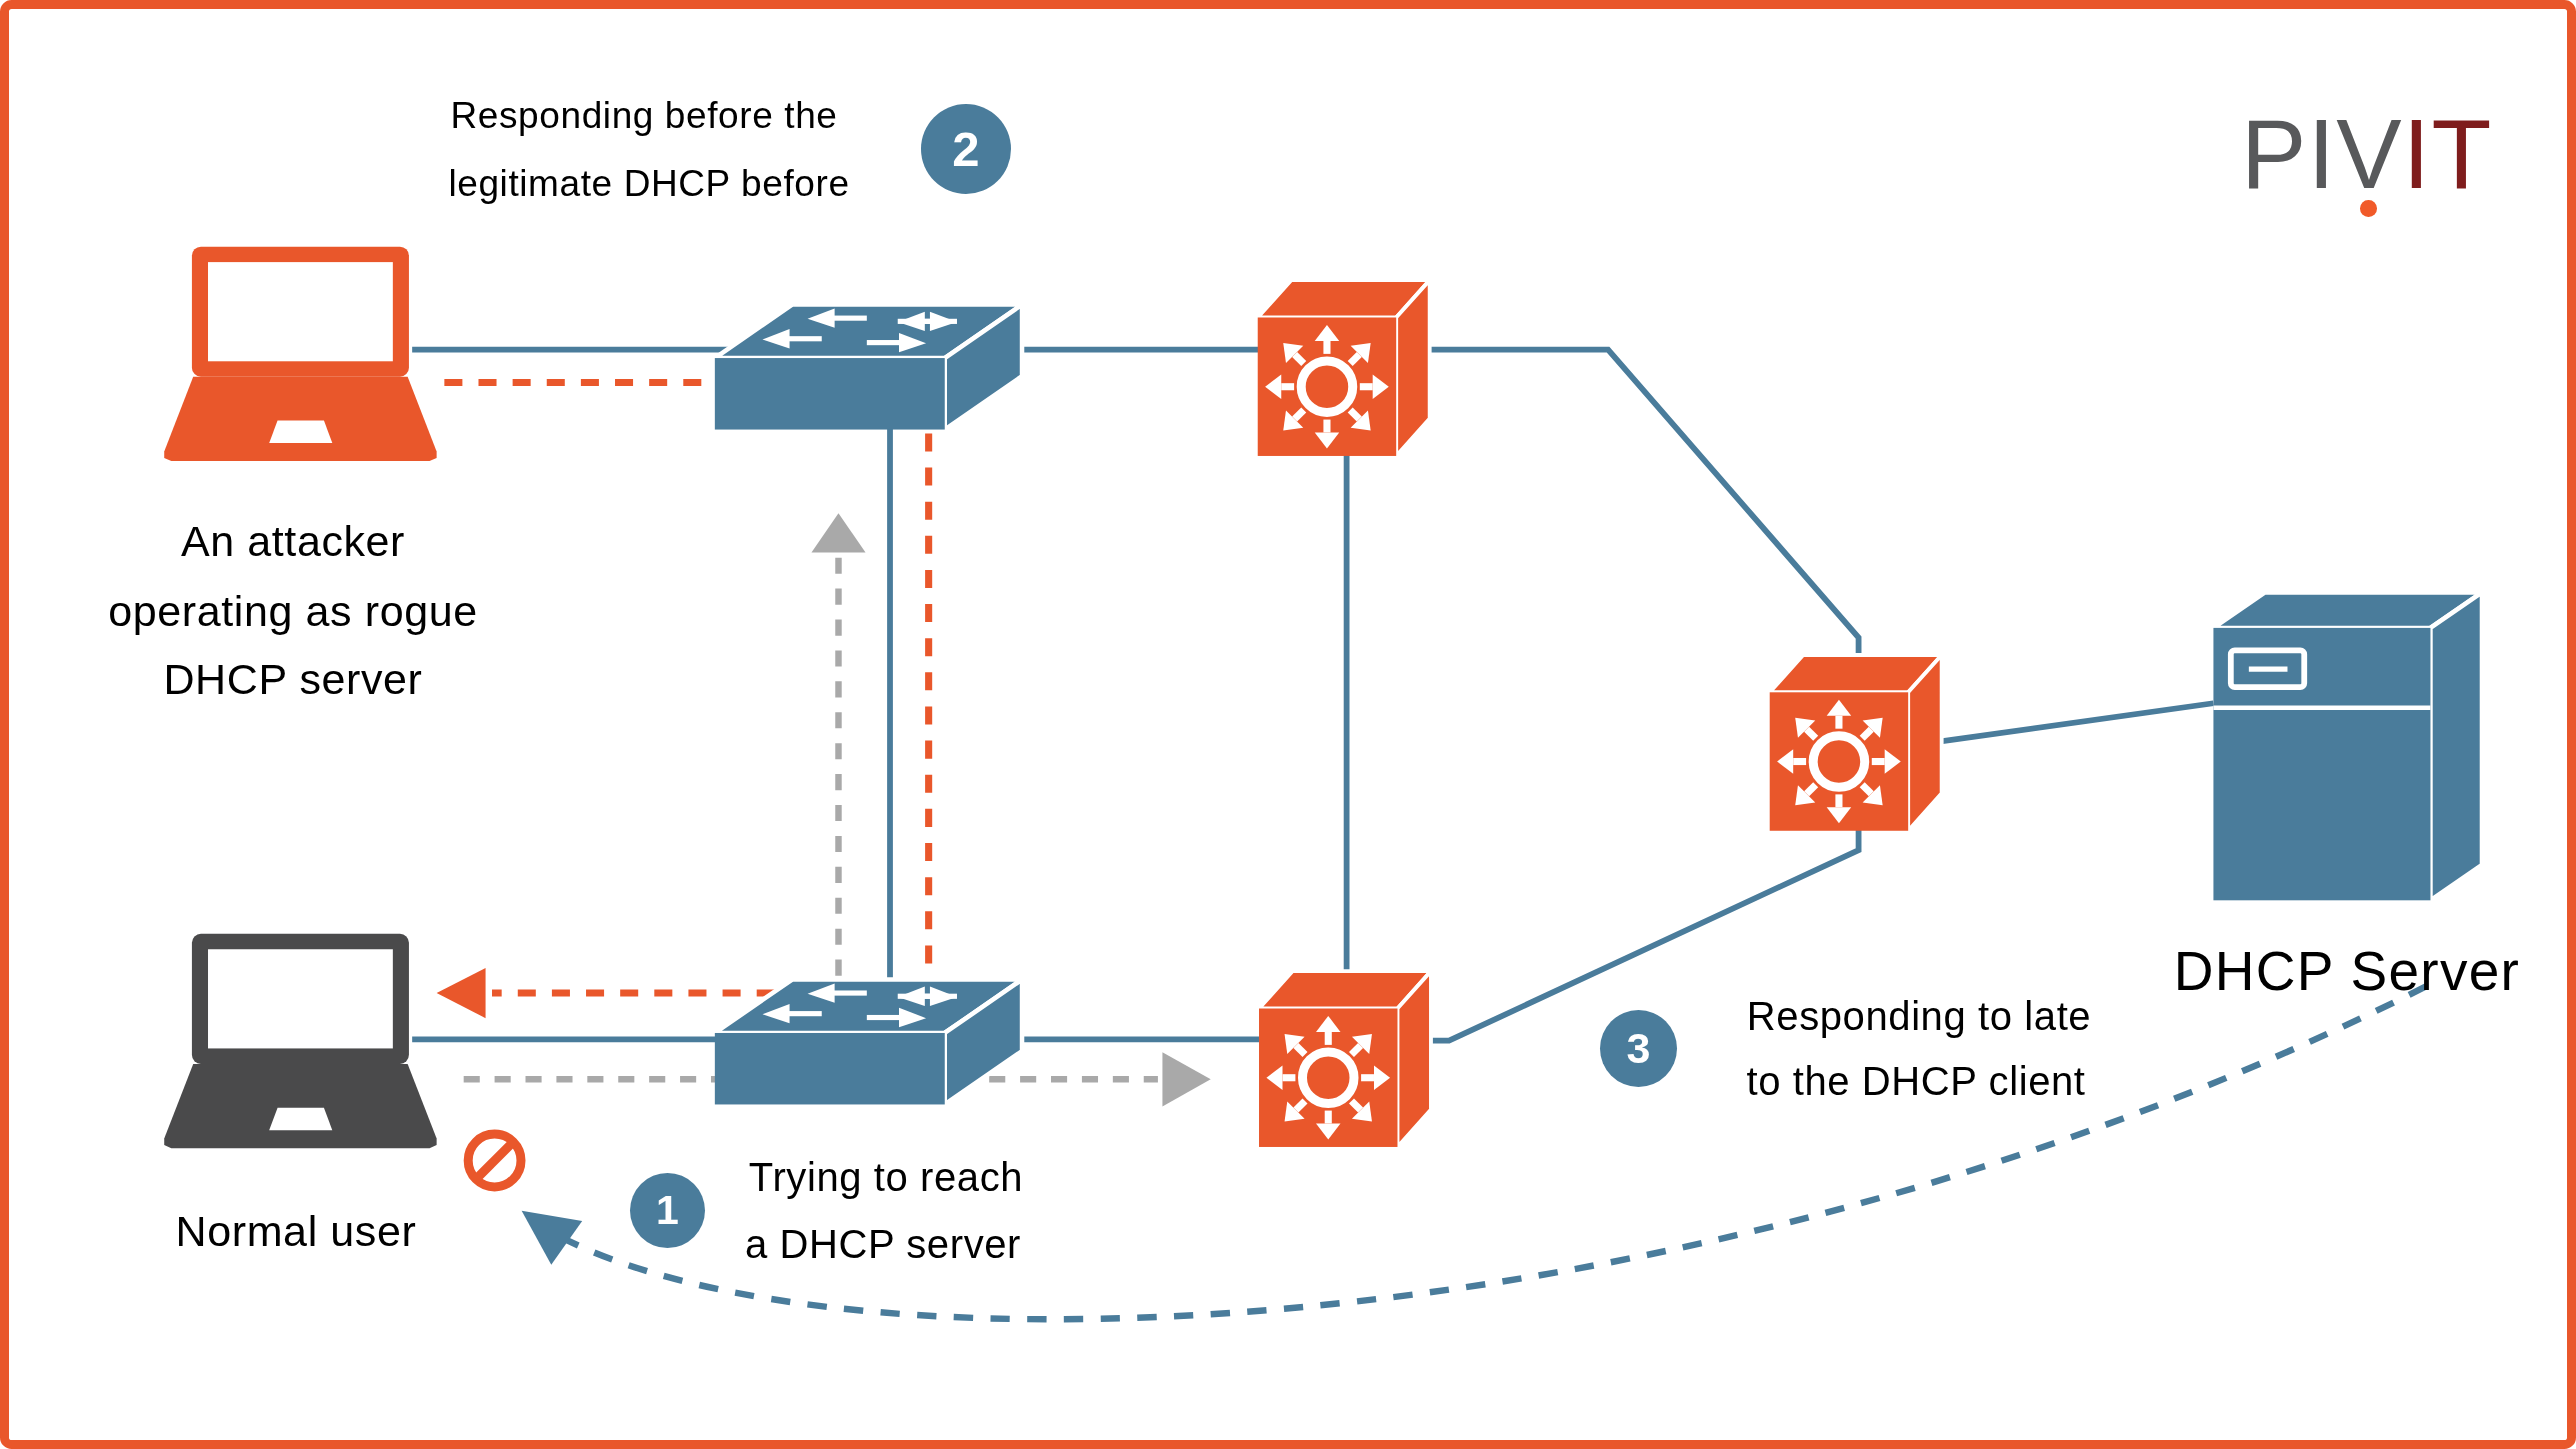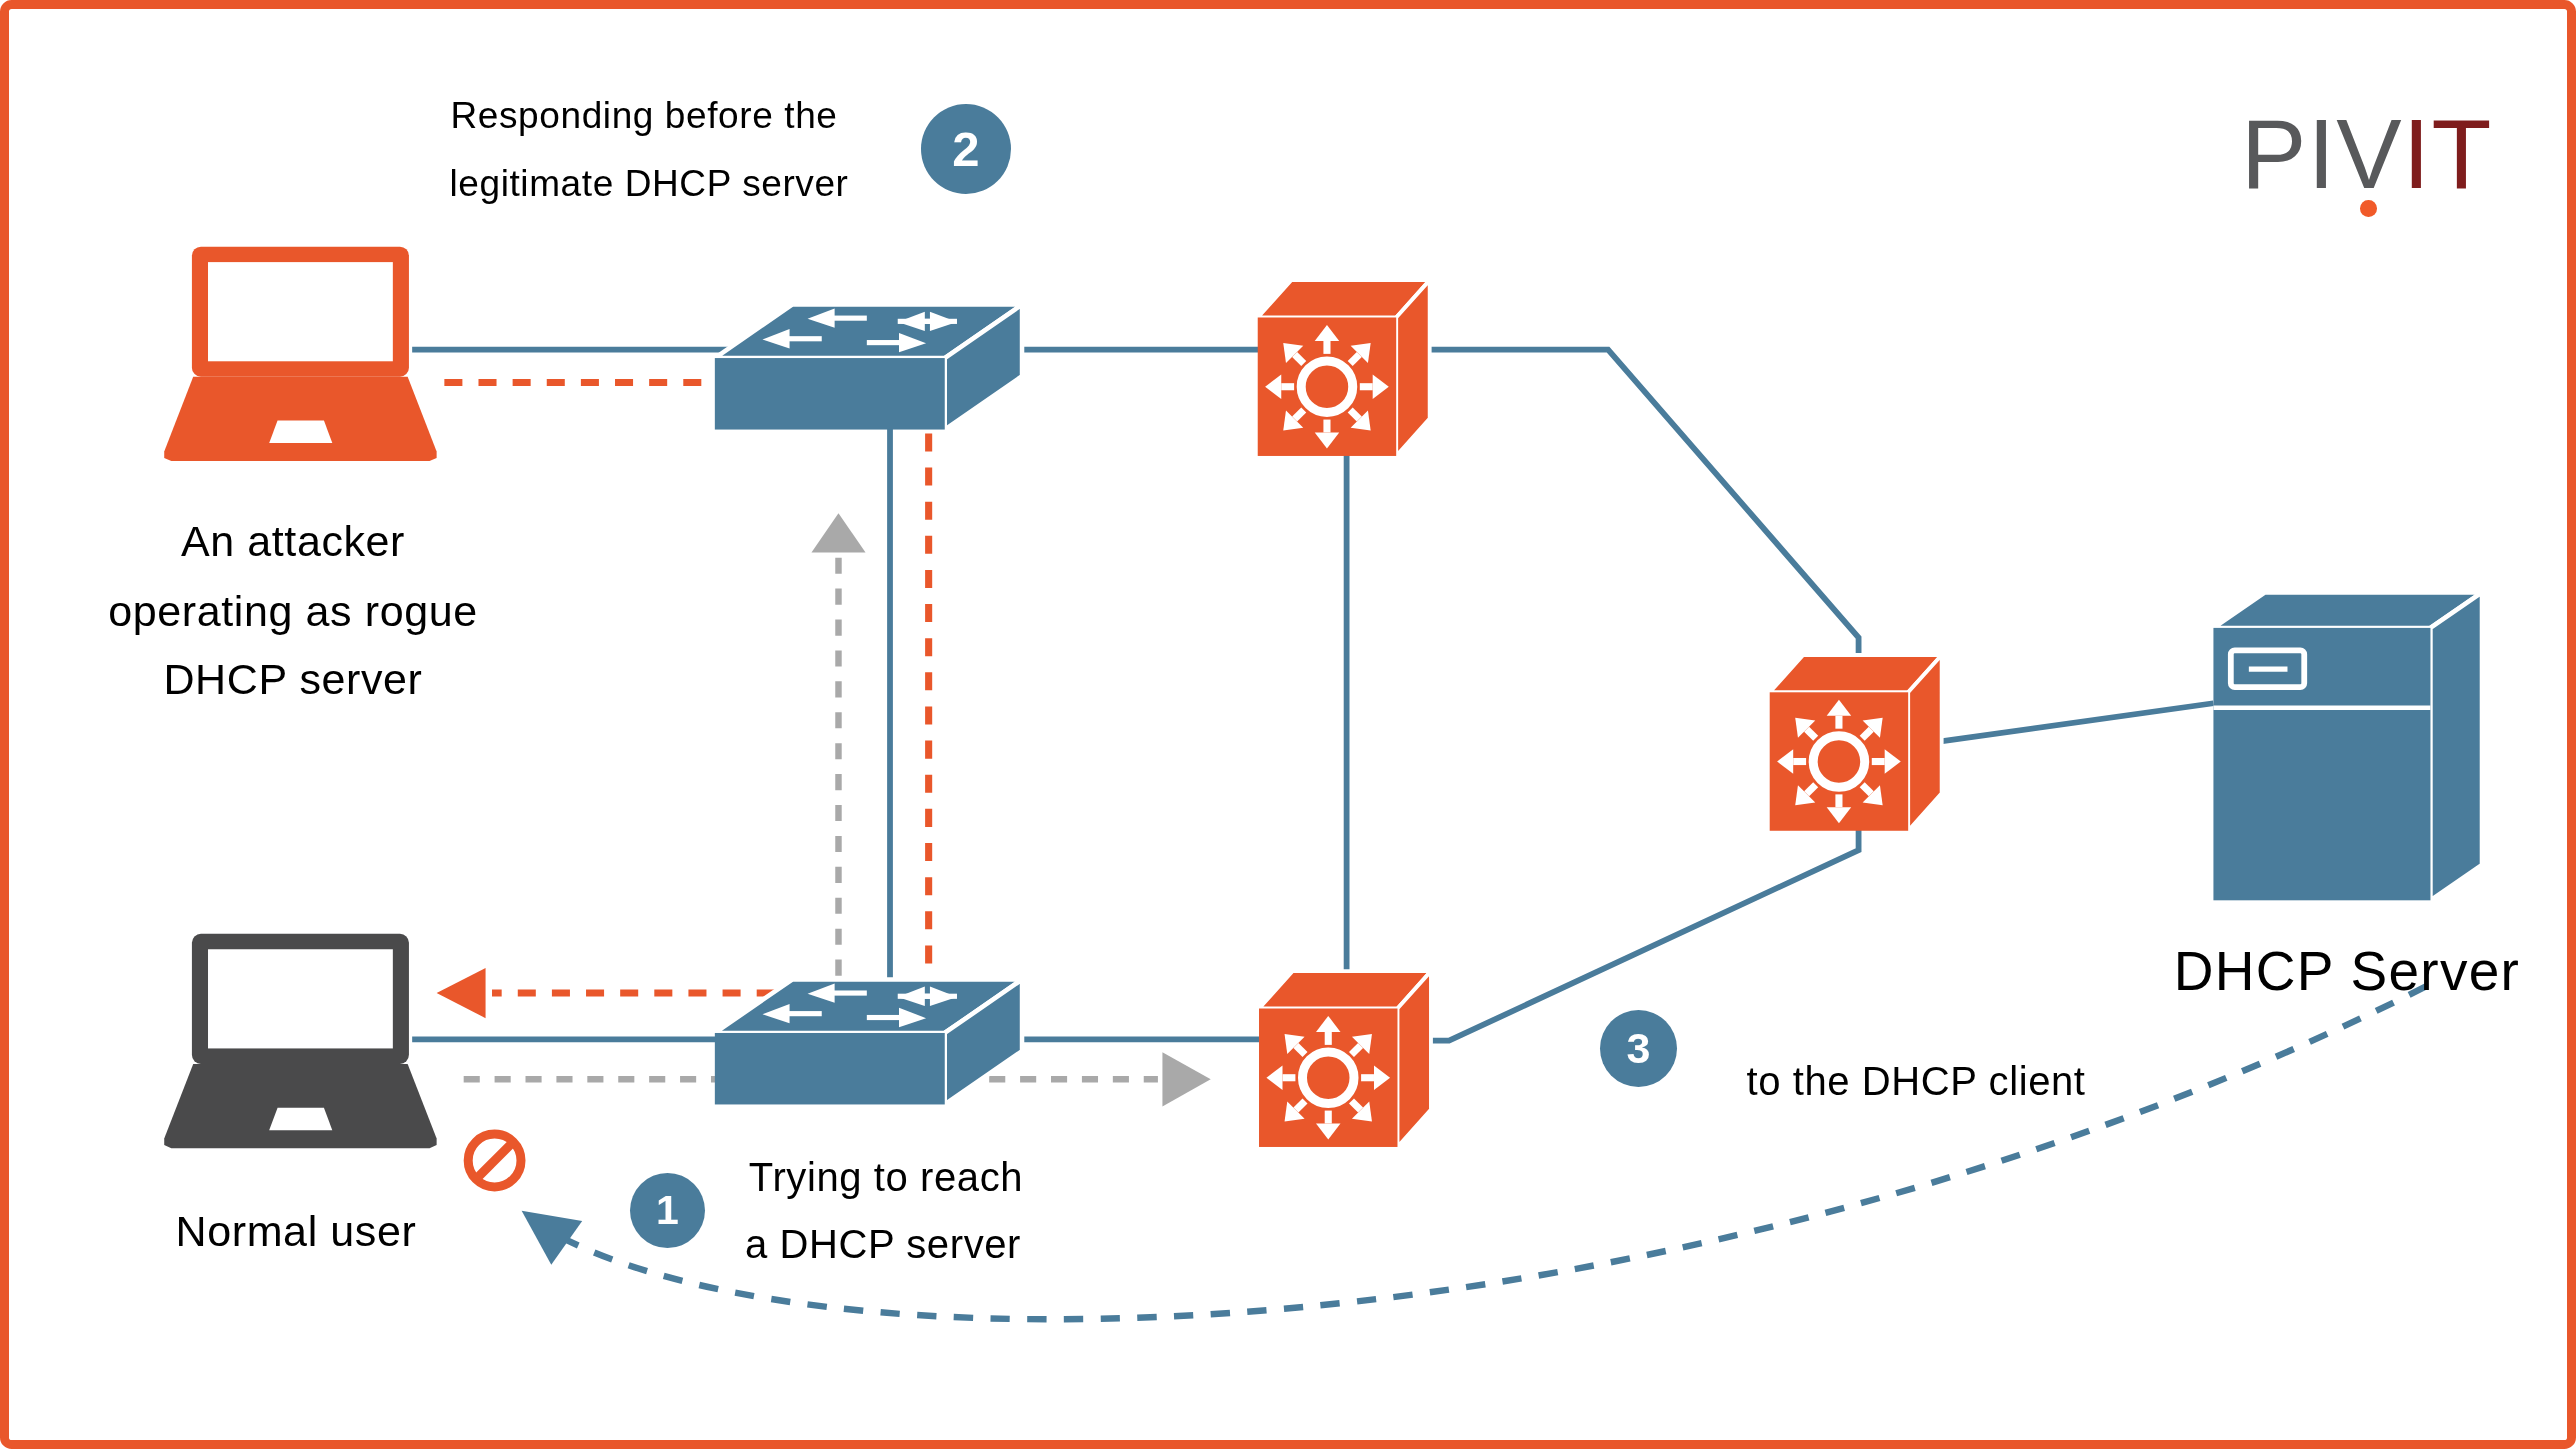--- a/index.html
+++ b/index.html
@@ -185,40 +185,41 @@
       </g>
     </g>
 
     <g>
       <circle cx="768" cy="1802" r="41" fill="none" stroke="#e9572b" stroke-width="14"></circle>
       <line x1="737" y1="1833" x2="799" y2="1771" stroke="#e9572b" stroke-width="14"></line>
     </g>
   </svg>
 
   <div class="txt fs58" style="left:644px;top:116px;">Responding before the</div>
-  <div class="txt fs58" style="left:649px;top:184px;">legitimate DHCP server</div>
+  <div class="txt fs58" style="left:649px;top:184px;">legitimate DHCP before</div>
   <div class="badge badge-2">
     <span>2</span>
   </div>
 
   <div class="txt fs66" style="left:293px;top:541px;">An attacker</div>
   <div class="txt fs66" style="left:293px;top:611px;text-align:right;">operating as rogue</div>
   <div class="txt fs66" style="left:293px;top:679px;">DHCP server</div>
 
   <div class="txt fs66" style="left:296px;top:1231px;">Normal user</div>
 
   <div class="badge badge-1">
     <span>1</span>
   </div>
   <div class="txt fs62" style="left:886px;top:1177px;">Trying to reach</div>
   <div class="txt fs62" style="left:883px;top:1244px;">a DHCP server</div>
 
   <div class="badge badge-3">
     <span>3</span>
   </div>
+  <div class="txt fs62" style="left:1919px;top:1016px;">Responding to late</div>
   <div class="txt fs62" style="left:1916px;top:1081px;">to the DHCP client</div>
 
   <div class="txt fs86" style="left:2347px;top:971px;letter-spacing:1.3px;">DHCP Server</div>
 
   <div class="logo">
     <span class="gray">PIV</span>
     <span class="orange">IT</span>
     <span class="logo-dot"></span>
   </div>
 

